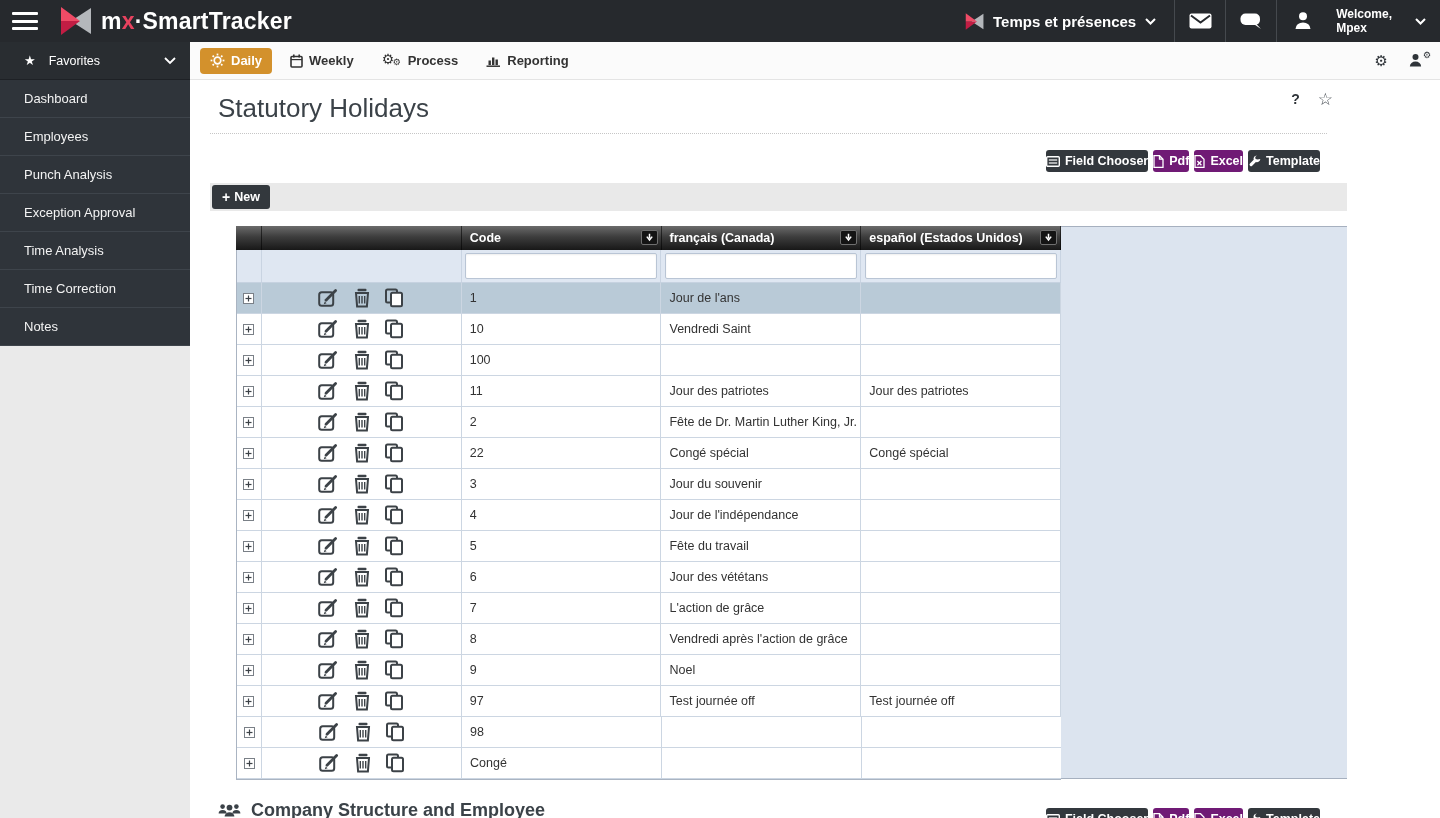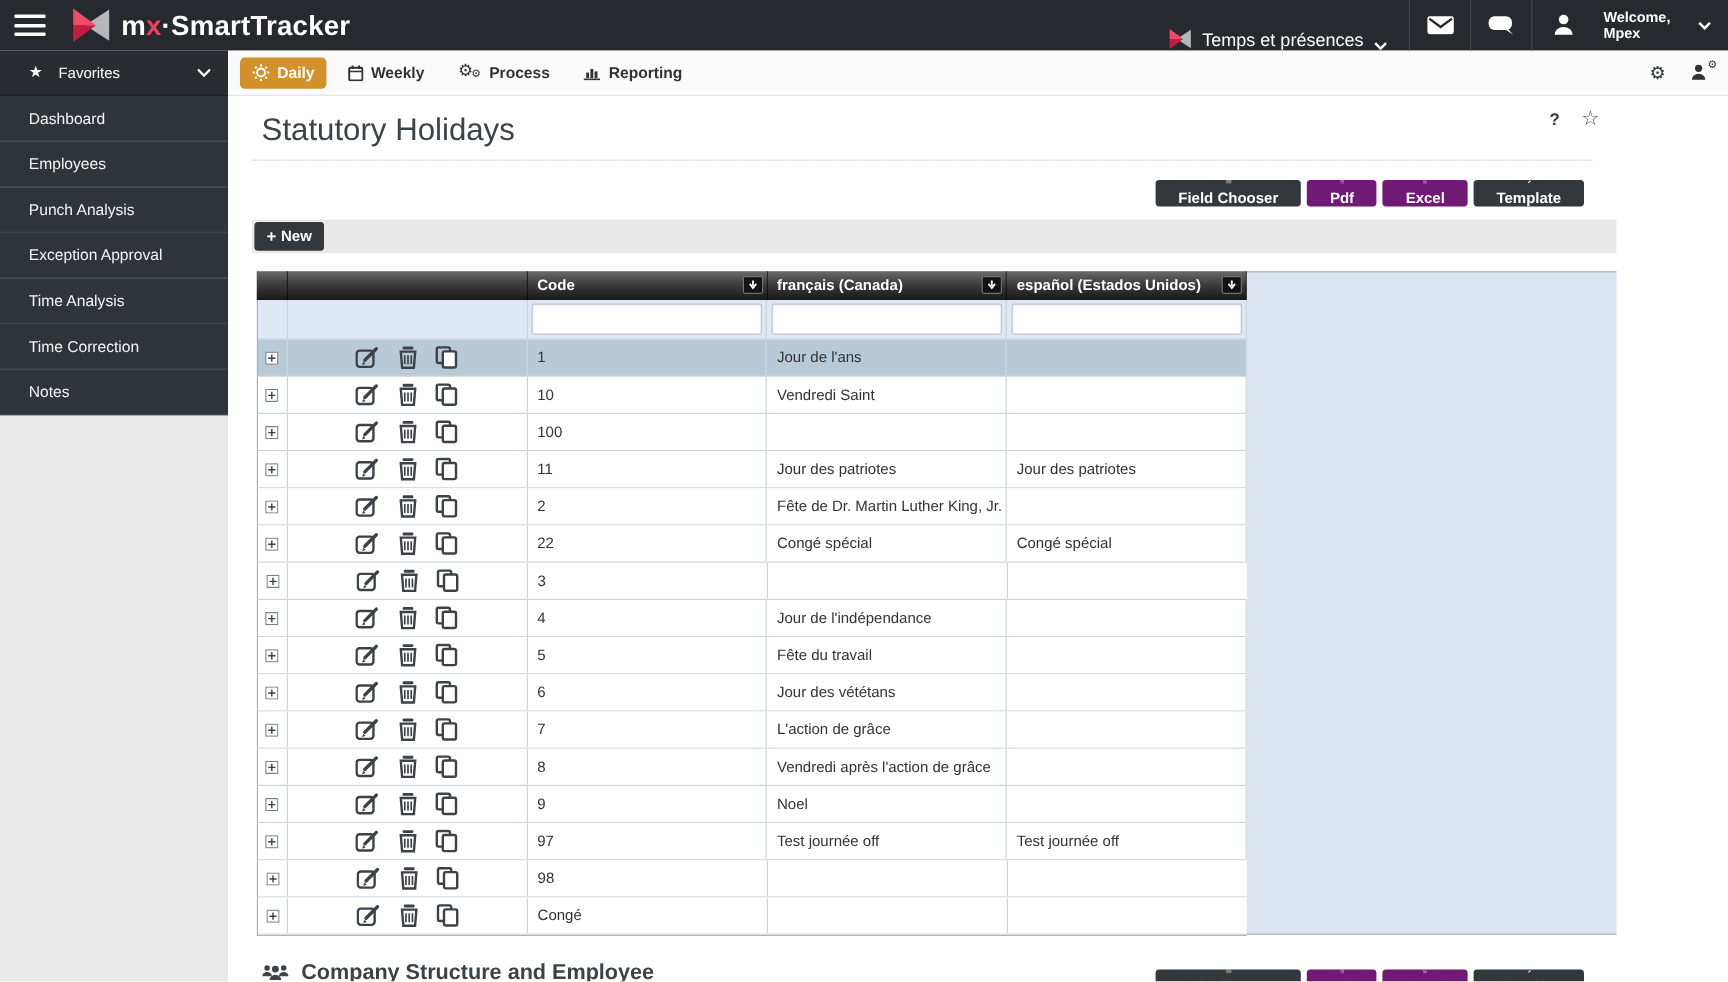--- a/index.html
+++ b/index.html
@@ -8,21 +8,21 @@
 
   
   .topbar { position:absolute; left:0; top:0; width:1440px; height:42px; background:#26292d; display:flex; align-items:center; z-index:30; }
   .hamburger { width:26px; height:18px; margin-left:12px; display:flex; flex-direction:column; justify-content:space-between; cursor:pointer; }
   .hamburger span { display:block; height:3px; background:#fff; border-radius:1px; }
   .brand { display:flex; align-items:center; margin-left:20px; }
   .brand-text { font-size:23px; font-weight:600; color:#fff; margin-left:9px; letter-spacing:.2px;text-align:center; }
   .brand-text .bx { color:#e8425f; }
   .topbar-right { margin-left:auto; display:flex; align-items:center; height:100%; }
   .tb-divider { width:1px; height:42px; background:#45494e; }
-  .module-select { display:flex; align-items:flex-end; gap:9px; padding:0 18px; color:#fff; font-size:15px; font-weight:400; height:100%; cursor:pointer; }
+  .module-select { display:flex; align-items:center; gap:9px; padding:0 18px; color:#fff; font-size:15px; font-weight:700; height:100%; cursor:pointer; }
   .tb-icon-btn { width:50px; height:100%; display:flex; align-items:center; justify-content:center; background:none; border:none; cursor:pointer; }
   .user-menu { display:flex; align-items:center; gap:23px; padding:0 14px 0 16px; height:100%; cursor:pointer; }
   .welcome { color:#fff; font-size:12px; font-weight:700; line-height:1.2; }
 
   
   .sidebar { position:absolute; left:0; top:42px; width:190px; height:776px; background:#eaeaea; z-index:20; }
   .fav-header { height:38px; background:#292d31; border-bottom:1px solid #1e2125; display:flex; align-items:center; padding:0 14px 0 24px; color:#fff; font-size:12.5px; font-weight:400; cursor:pointer; }
   .fav-header .star-glyph { font-size:13px; margin-right:13px; color:#fff; }
   .fav-header svg { margin-left:auto; }
   .side-item { height:38px; background:#2f343a; border-bottom:1px solid #3e444b; color:#f3f3f3; font-size:13px; display:flex; align-items:center; padding-left:24px; cursor:pointer; }
@@ -44,30 +44,30 @@
   .content { position:absolute; left:190px; top:80px; width:1157px; height:738px; background:#fff; overflow:hidden; }
   .page-title { position:absolute; left:28px; top:13px; font-size:26px; font-weight:400; color:#3b4248; }
   .page-actions { position:absolute; top:9px; right:14px; display:flex; align-items:center; gap:18px; }
   .help-q { font-size:14px; font-weight:700; color:#2f3439; cursor:pointer; }
   .fav-star { font-size:17px; color:#4a5056; cursor:pointer; font-family:"DejaVu Sans",sans-serif; }
   .dotted-divider { position:absolute; left:20px; right:20px; top:53px; border-top:1px dotted #c6c6c6; }
 
   .export-bar { display:flex; gap:5px; position:absolute; right:27px; }
   .export-top { top:70px; }
   .export-bottom { top:728px; }
-  .btn { height:22px; display:inline-flex; align-items:center; gap:5px; padding:0 19px; border-radius:3px; border:none; color:#fff; font-weight:700; font-size:12.5px; font-family:inherit; cursor:pointer; white-space:nowrap;flex-direction:column; }
+  .btn { height:22px; display:inline-flex; align-items:center; gap:5px; padding:0 0; border-radius:3px; border:none; color:#fff; font-weight:700; font-size:12.5px; font-family:inherit; cursor:pointer; white-space:nowrap; }
   .btn-dark { background:#33383d; }
   .btn-orange { background:#701a75; }
 
   .new-bar { position:absolute; left:20px; top:103px; width:1209px; height:28px; background:#e9e9e9; display:flex; align-items:center; }
   .btn-new { margin-left:2px; height:24px; display:inline-flex; align-items:center; gap:4px; padding:0 10px; border:none; border-radius:3px; background:#33383d; color:#fff; font-weight:700; font-size:12.5px; font-family:inherit; cursor:pointer; }
   .plus-glyph { font-size:14px; font-weight:700; }
 
   
-  .grid-wrap { position:absolute; left:24px; top:146px; display:flex; }
+  .grid-wrap { position:absolute; left:46px; top:146px; display:flex; }
   .grid { width:825px; border-left:1px solid #aab4c2; border-bottom:1px solid #aab4c2; }
   .g-header { display:flex; height:24px; background:linear-gradient(180deg,#6b6b6b 0%,#3d3d3d 45%,#181818 100%); margin-left:-1px; }
   .gh { border-right:1px solid rgba(0,0,0,.55); position:relative; display:flex; align-items:center; color:#fff; font-size:12.5px; font-weight:700; padding-left:8px; }
   .gh.xp { width:26px; padding:0; }
   .gh.ac { width:200px; }
   .gh.col { width:200px; }
   .filter-btn { position:absolute; right:3px; top:4px; width:17px; height:15px; background:#141414; border:1px solid #6f6f6f; border-radius:2px; display:flex; align-items:center; justify-content:center; cursor:pointer; }
   .g-filter { display:flex; height:33px; background:#dfe7f2; border-bottom:1px solid #c6d2e0; }
   .gf { border-right:1px solid #c9d4e2; width:200px; }
   .gf.xp { width:25px; }
@@ -565,20 +565,21 @@
         </svg>
       </span>
       <span class="act">
         <svg width="20" height="20" viewBox="0 0 20 20">
           <rect x="2" y="1.5" width="11" height="13" rx="1.5" fill="none" stroke="#3c4247" stroke-width="2"></rect>
           <rect x="7" y="4.8" width="11" height="13.5" rx="1.5" fill="#fff" stroke="#3c4247" stroke-width="2"></rect>
         </svg>
       </span>
     </div>
     <div class="tc cd c-code">3</div>
+    <div class="tc cf c-fr">Jour du souvenir</div>
     <div class="tc ce c-es"></div>
   </div>
           <div class="t-row">
     <div class="tc xp">
       <svg width="11" height="11" viewBox="0 0 11 11">
         <rect x="0.5" y="0.5" width="10" height="10" fill="#fff" stroke="#7a8087"></rect>
         <line x1="2.5" y1="5.5" x2="8.5" y2="5.5" stroke="#3c4247" stroke-width="1.2"></line>
         <line x1="5.5" y1="2.5" x2="5.5" y2="8.5" stroke="#3c4247" stroke-width="1.2"></line>
       </svg>
     </div>

